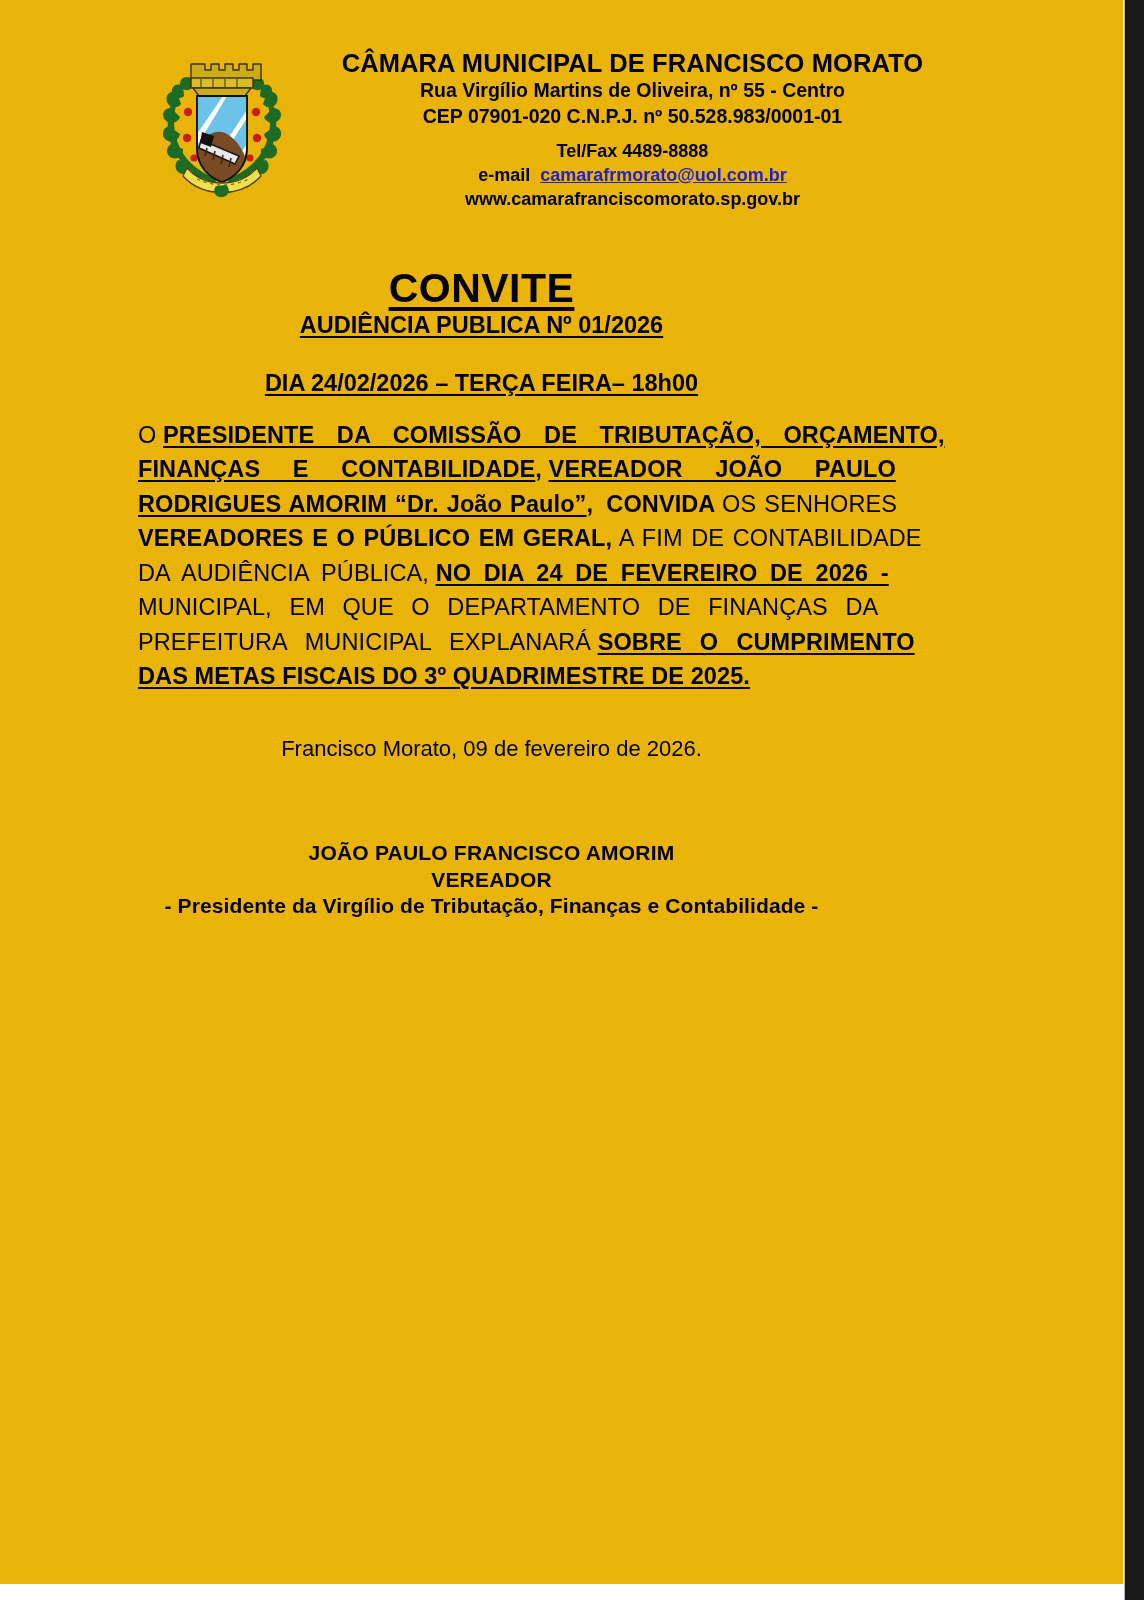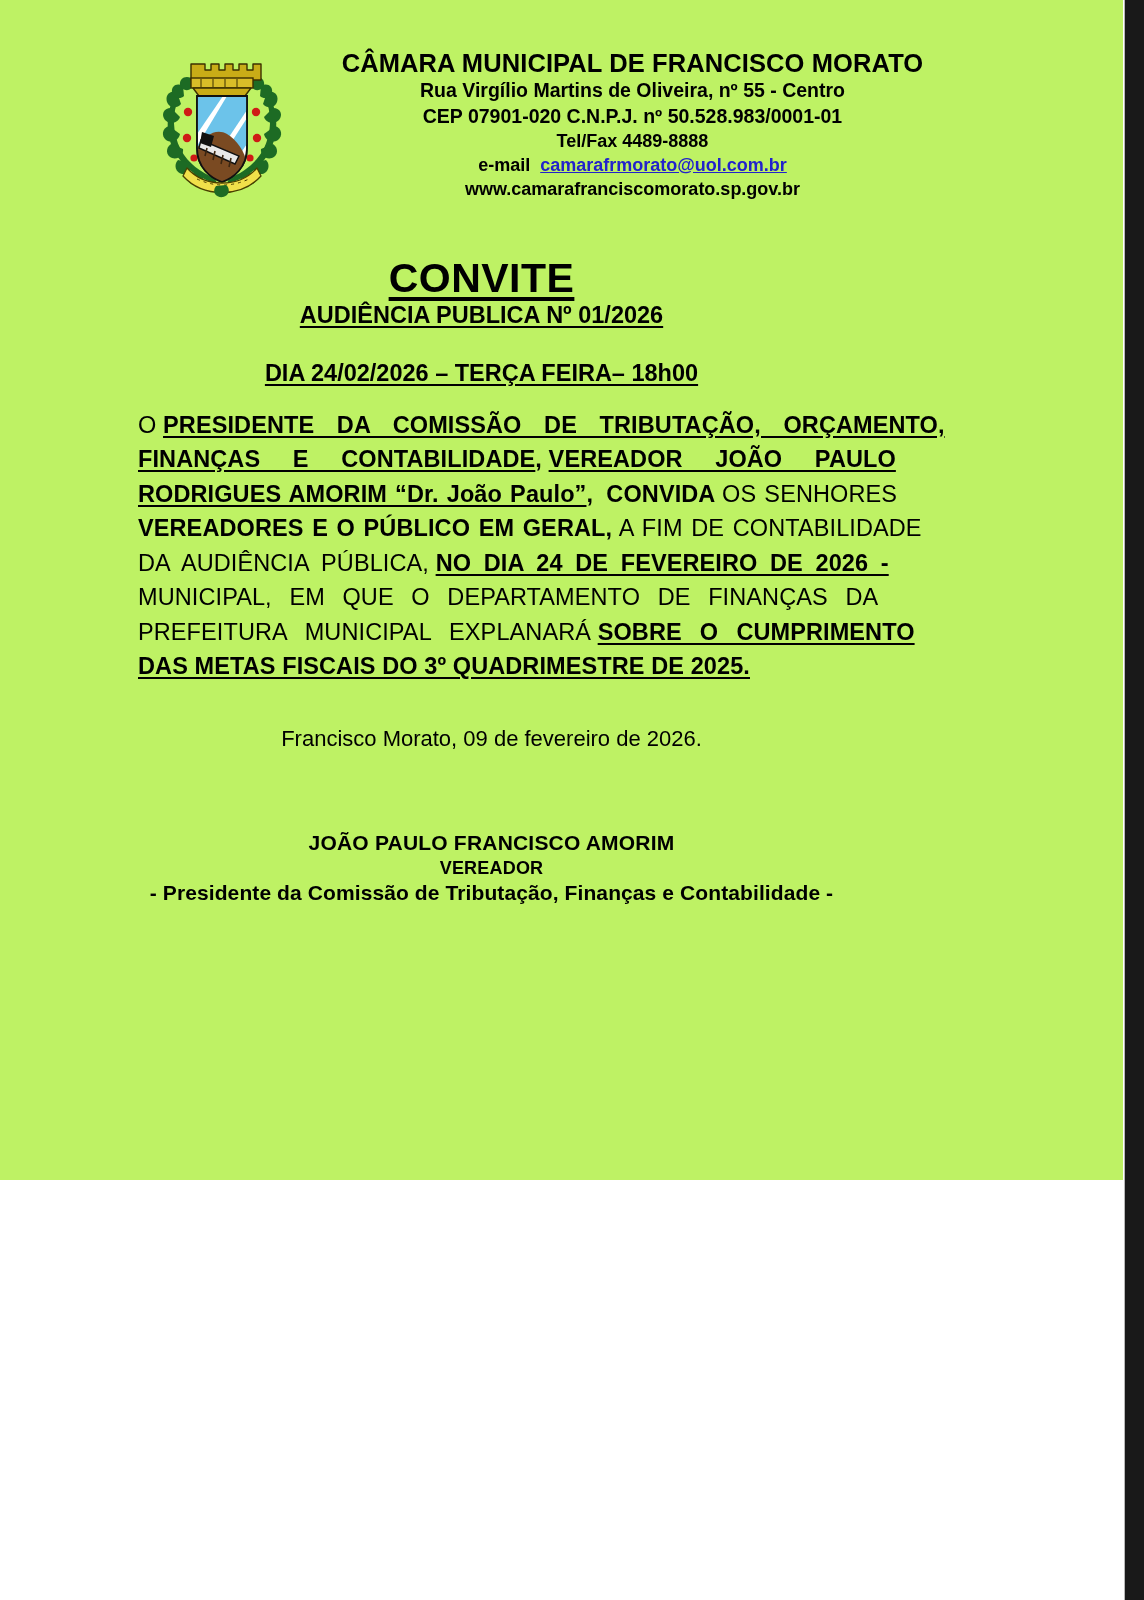--- a/index.html
+++ b/index.html
@@ -28,22 +28,22 @@
     height: 1600px;
     background: #191919;
     border-left: 1px solid #b8b8b8;
     box-sizing: border-box;
   }
   #sheet {
     position: absolute;
     top: 0;
     left: 0;
     width: 1123px;
-    height: 1180px;
-    background: #bef264;
+    height: 1584px;
+    background: #eab308;
   }
 
   
   .header {
     display: flex;
     align-items: flex-start;
     padding: 48px 0 0 0;
   }
   .crest-wrap {
     width: 140px;
@@ -66,20 +66,21 @@
     white-space: nowrap;
   }
   .org-line {
     font-size: 19.5px;
     font-weight: bold;
     line-height: 1.33;
     white-space: nowrap;
   }
   .org-line.small {
     font-size: 18px;
+    margin-top: 10px;
   }
   .email-row {
     font-size: 18px;
     font-weight: bold;
     line-height: 1.33;
     white-space: nowrap;
   }
   .email-link {
     color: #2222cc;
     text-decoration: underline;
@@ -173,21 +174,21 @@
     padding-right: 140px;
     margin-top: 78px;
   }
   .sig-name {
     font-size: 21px;
     font-weight: bold;
     line-height: 1.28;
     letter-spacing: 0.2px;
   }
   .sig-role {
-    font-size: 18px;
+    font-size: 21px;
     font-weight: bold;
     line-height: 1.28;
     letter-spacing: 0.2px;
   }
   .sig-commission {
     font-size: 21px;
     font-weight: bold;
     line-height: 1.28;
     letter-spacing: 0.1px;
   }
@@ -343,19 +344,19 @@
         <span class="bu ws9">DAS METAS FISCAIS DO 3º QUADRIMESTRE DE 2025.</span>
       </div>
 
     </div>
 
     <div class="place-date">Francisco Morato, 09 de fevereiro de 2026.</div>
 
     <div class="signature">
       <div class="sig-name">JOÃO PAULO FRANCISCO AMORIM</div>
       <div class="sig-role">VEREADOR</div>
-      <div class="sig-commission">- Presidente da Comissão de Tributação, Finanças e Contabilidade -</div>
+      <div class="sig-commission">- Presidente da Virgílio de Tributação, Finanças e Contabilidade -</div>
     </div>
 
   </div>
 
   <div id="scan-edge"></div>
 </div>
 
 </body></html>

